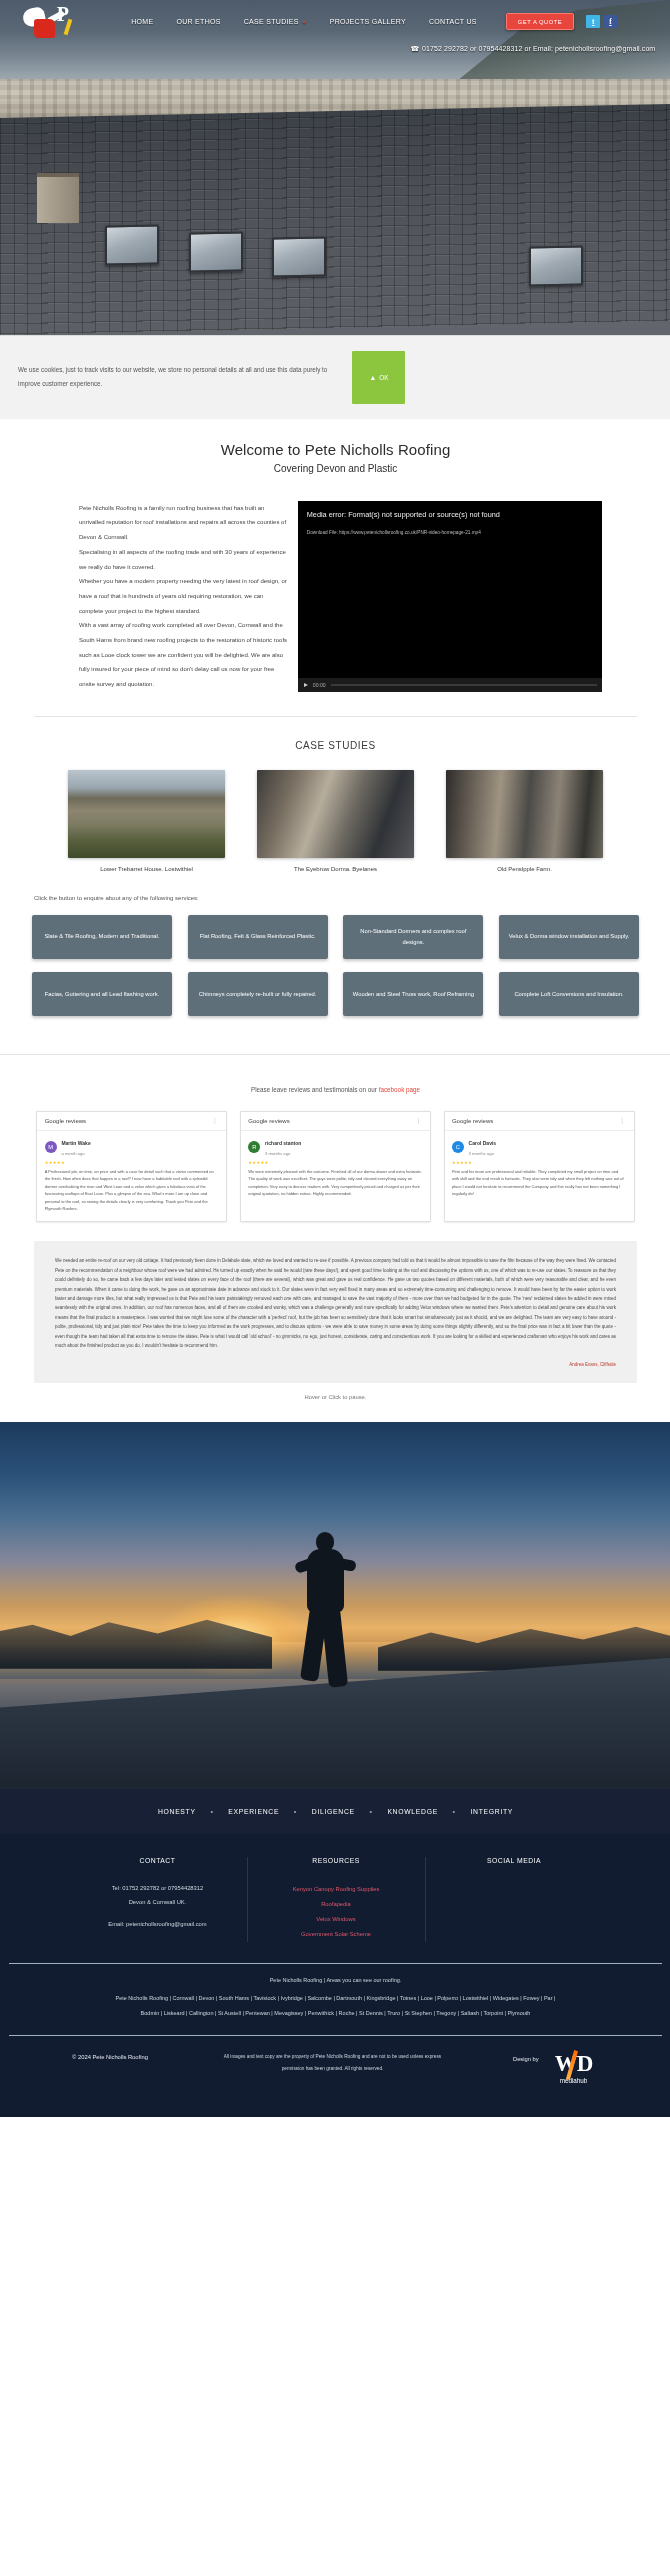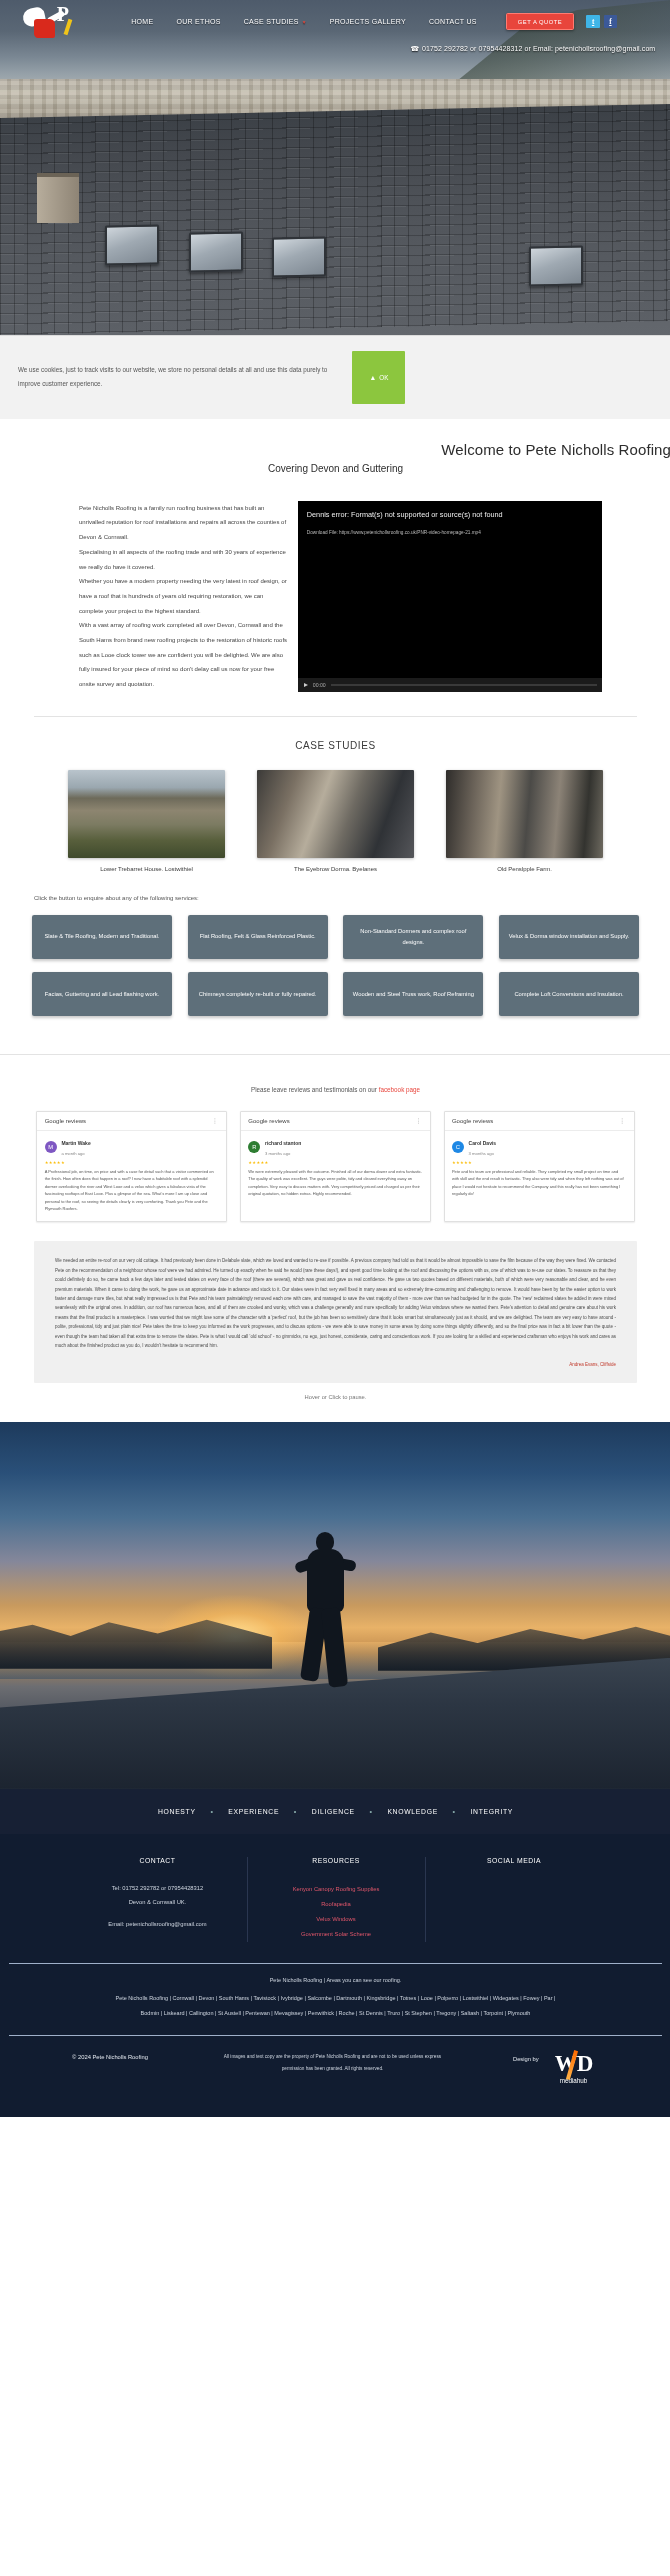--- a/index.html
+++ b/index.html
@@ -120,21 +120,21 @@
   .cookietext { margin-left:18px; width:325px; font-size:6.3px; line-height:2.2; color:#555; }
   .cookie-ok {
     margin-left:9.4px; background:#8cc63e; color:#fff; border:none;
     width:53px; height:53px; border-radius:1px; font-size:6.3px; cursor:pointer;
     display:flex; align-items:center; justify-content:center; gap:3.1px;
   }
   .cookie-ok .cicon { font-size:6.8px; }
 
   
   .welcome { padding:22px 0 5.2px 0; text-align:center; }
-  .welcome h1 { font-size:15px; font-weight:normal; color:#2d2d2d; letter-spacing:0.1px;text-align:right; }
+  .welcome h1 { font-size:15px; font-weight:normal; color:#2d2d2d; letter-spacing:0.1px; }
   .welcome h2 { font-size:10px; font-weight:normal; color:#2d2d2d; margin-top:4.2px; }
 
   .intro-wrap { display:flex; padding:22px 0 24px 0; }
   .intro-text {
     width:210px; margin-left:79px; font-size:6px; line-height:2.45; color:#444;
   }
   .intro-text p { margin-bottom:0; }
   .video-box {
     width:304px; margin-left:9.4px; background:#000; color:#ddd;
     padding:9.4px 8.4px; min-height:123px; position:relative;
@@ -330,32 +330,32 @@
 <div class="cookiebar">
   <div class="cookietext">We use cookies, just to track visits to our website, we store no personal details at all and use this data purely to improve customer experience.</div>
   <button class="cookie-ok">
     <span class="cicon">▲</span>
     <span>OK</span>
   </button>
 </div>
 
 <section class="welcome">
   <h1>Welcome to Pete Nicholls Roofing</h1>
-  <h2>Covering Devon and Guttering</h2>
+  <h2>Covering Devon and Plastic</h2>
 </section>
 
 <div class="intro-wrap">
   <div class="intro-text">
     <p>Pete Nicholls Roofing is a family run roofing business that has built an unrivalled reputation for roof installations and repairs all across the counties of Devon &amp; Cornwall.</p>
     <p>Specialising in all aspects of the roofing trade and with 30 years of experience we really do have it covered.</p>
     <p>Whether you have a modern property needing the very latest in roof design, or have a roof that is hundreds of years old requiring restoration, we can complete your project to the highest standard.</p>
     <p>With a vast array of roofing work completed all over Devon, Cornwall and the South Hams from brand new roofing projects to the restoration of historic roofs such as Looe clock tower we are confident you will be delighted. We are also fully insured for your piece of mind so don't delay call us now for your free onsite survey and quotation.</p>
   </div>
   <div class="video-box">
-    <div class="video-err">Dennis error: Format(s) not supported or source(s) not found</div>
+    <div class="video-err">Media error: Format(s) not supported or source(s) not found</div>
     <div class="video-dl">Download File: https://www.petenichollsroofing.co.uk/PNR-video-homepage-21.mp4</div>
     <div class="video-ctrl">
       <span class="vplay"></span>
       <span>00:00</span>
       <span class="vbar"></span>
     </div>
   </div>
 </div>
 
 <hr class="section-divider">

